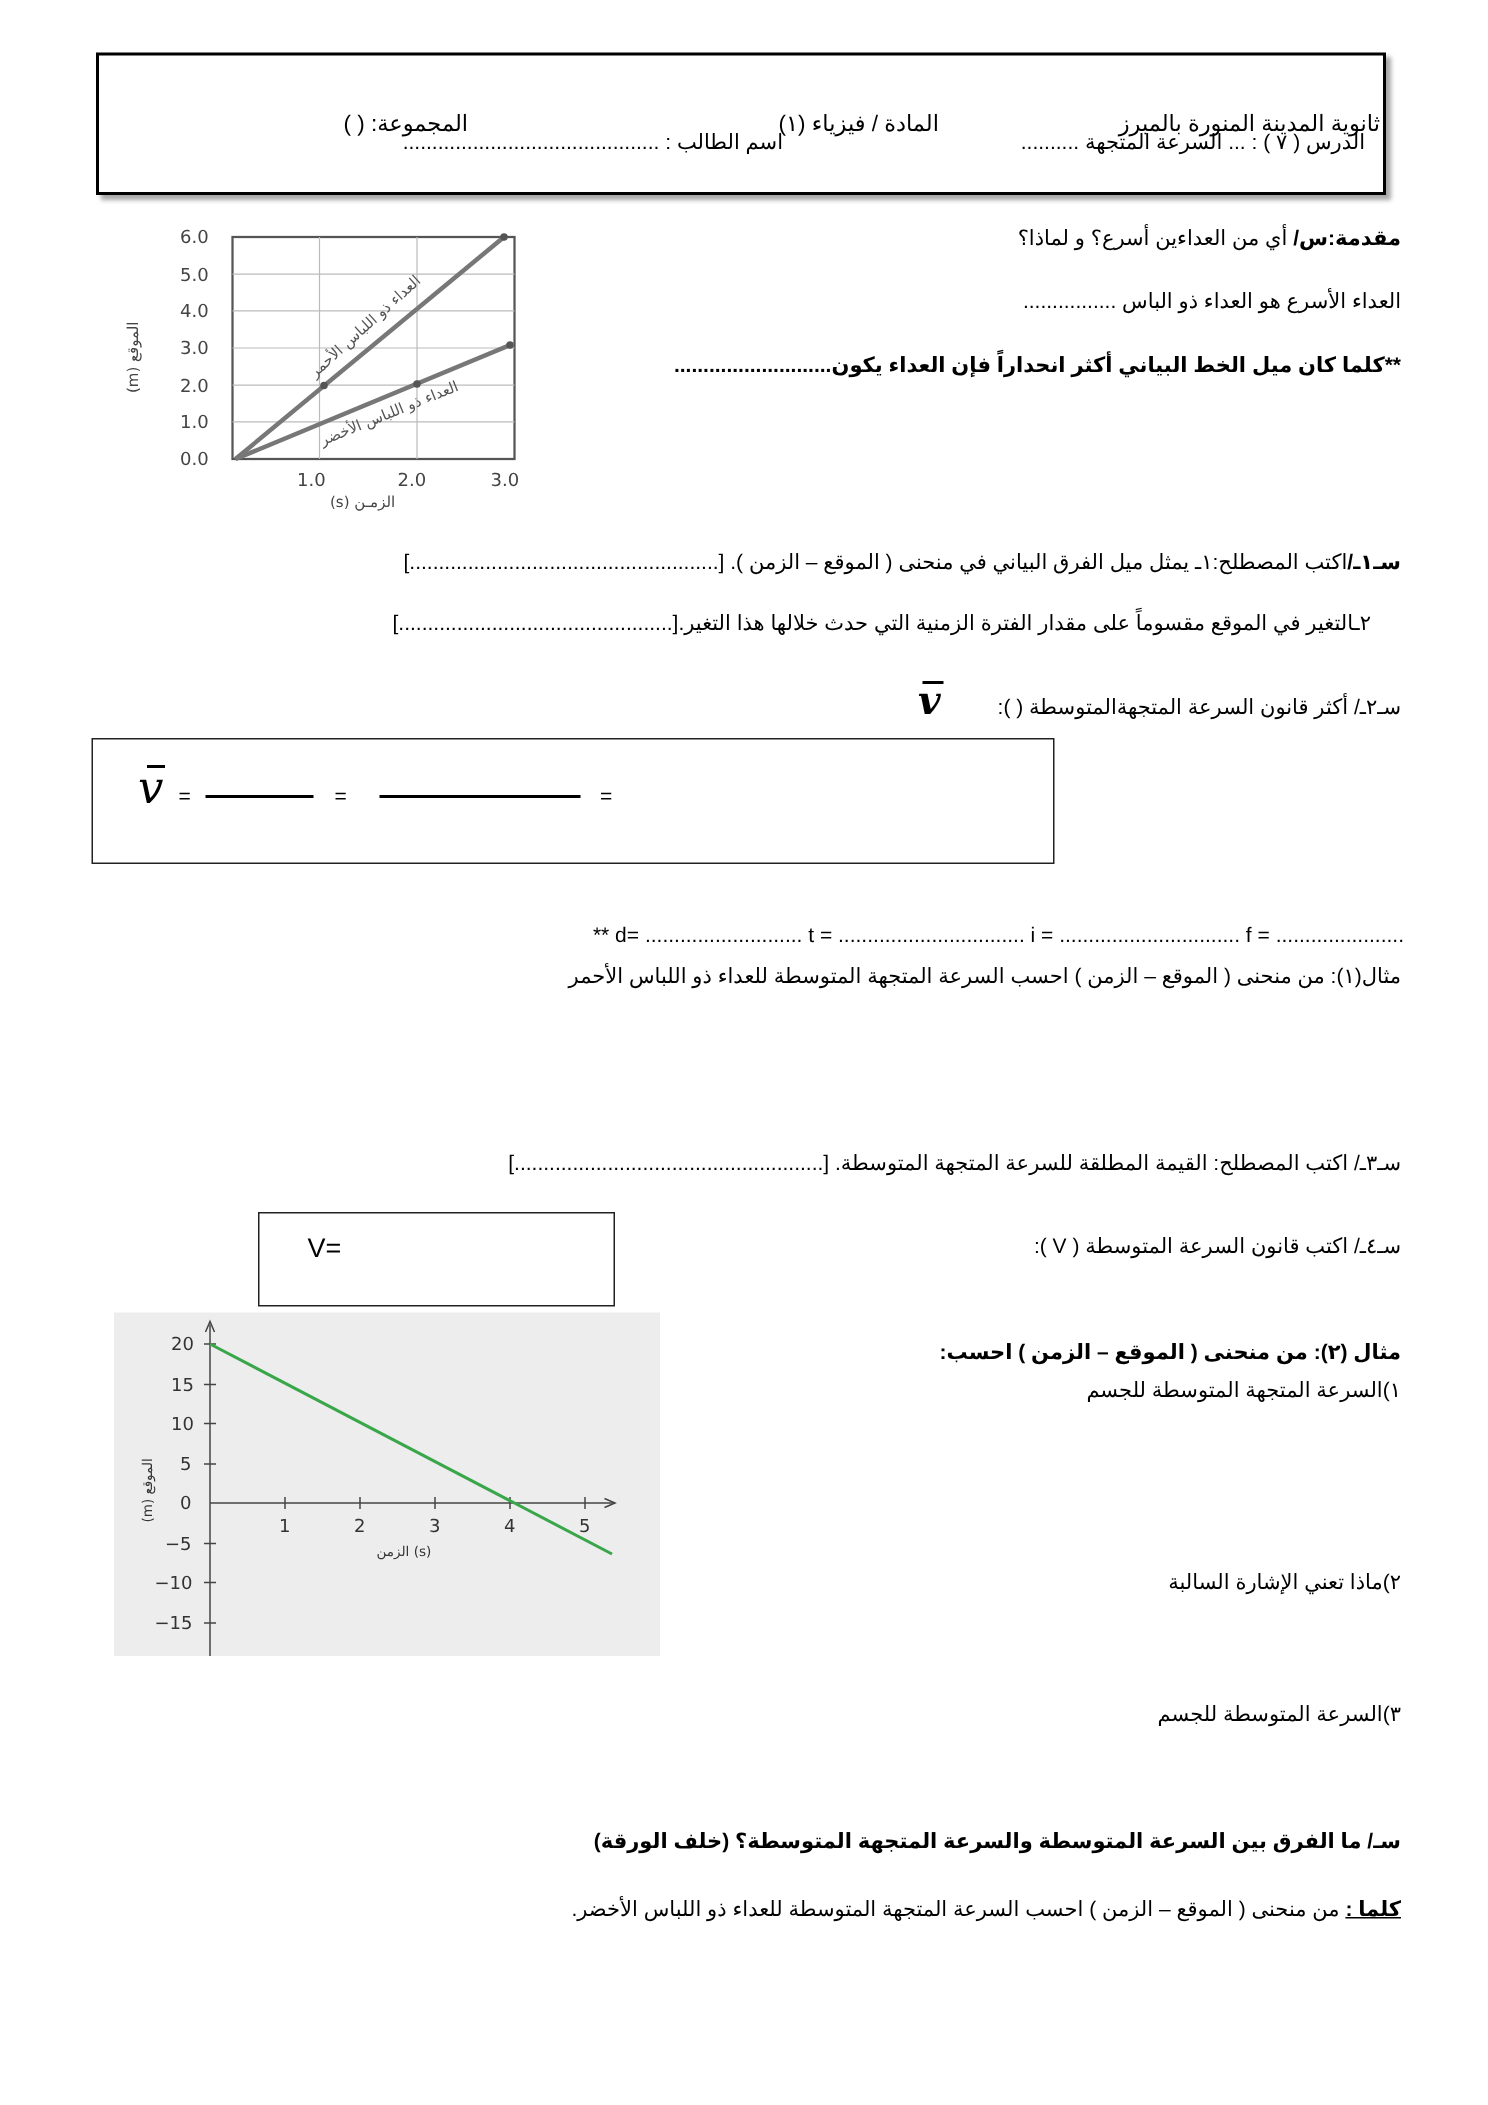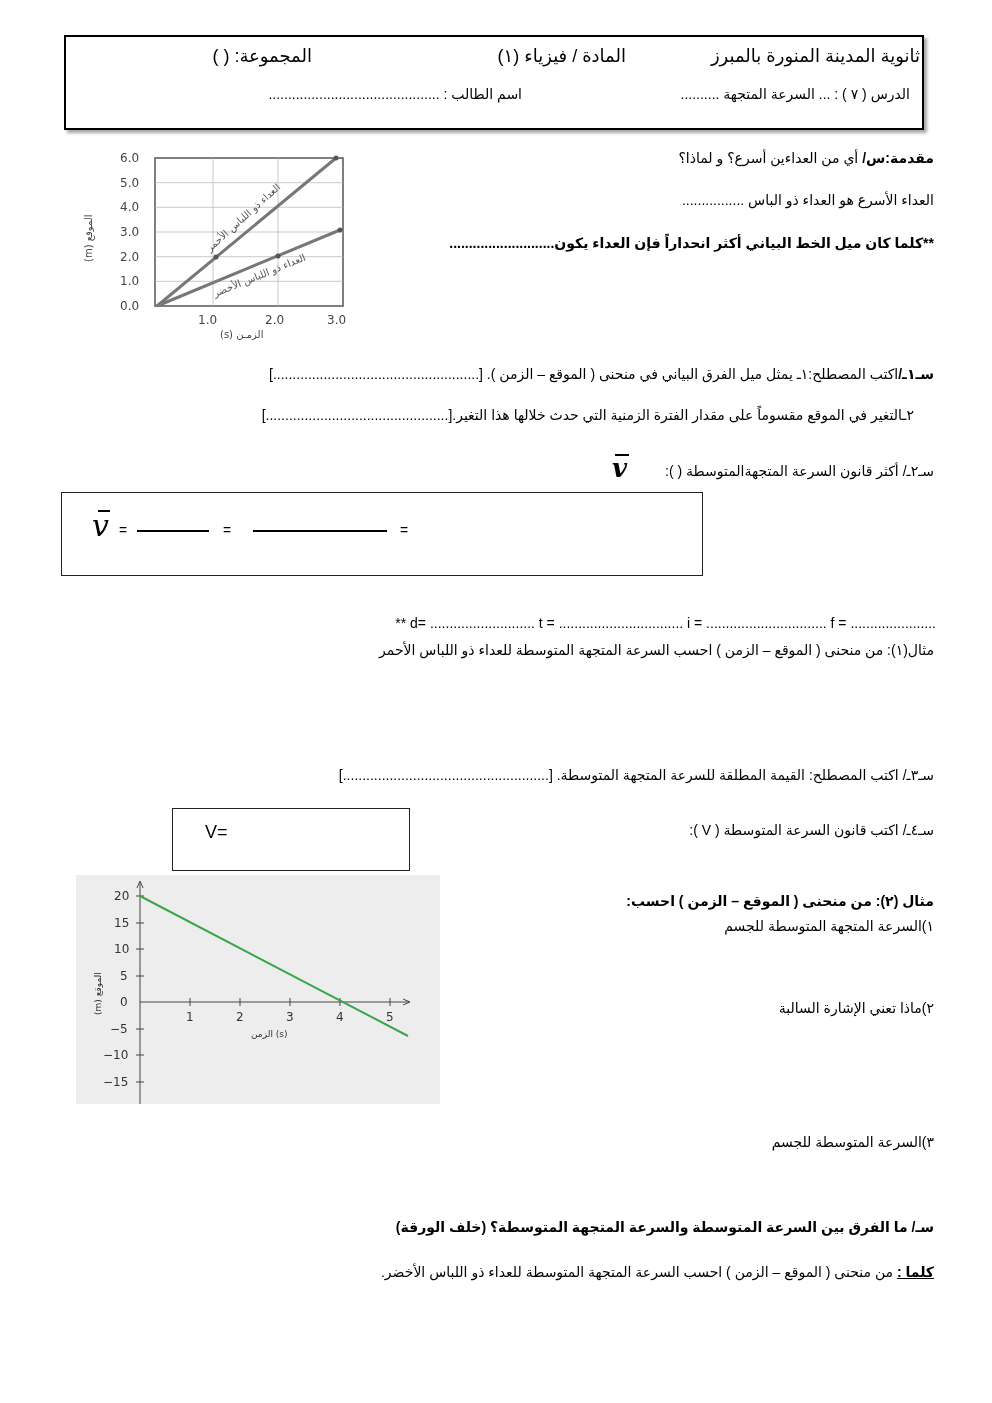--- a/index.html
+++ b/index.html
@@ -4,21 +4,21 @@
   <style>
     html, body { margin: 0; padding: 0; background: #ffffff; }
     body {
       width: 992px; height: 1403px; position: relative; overflow: hidden;
       font-family: "Liberation Sans", "DejaVu Sans", sans-serif;
       color: #000;
     }
     .abs { position: absolute; }
     .rtl { direction: rtl; text-align: right; white-space: nowrap; }
     .t14 { font-size: 14px; }
-    .t15 { font-size: 18px; }
+    .t15 { font-size: 15px; margin-top: 28px; }
     .bold { font-weight: bold; }
 
     
     .header-box {
       position: absolute; left: 64px; top: 35px; width: 856px; height: 91px;
       border: 2px solid #000; box-shadow: 3px 3px 3px rgba(0,0,0,0.35);
       background: #fff;
     }
 
     .formula-box {
@@ -173,20 +173,20 @@
       <text x="310" y="146">5</text>
     <text x="175" y="162" font-size="9">الزمن (s)</text>
     <text x="25" y="140" font-size="9" transform="rotate(-90 25 140)">(m) الموقع</text>
 
     <line x1="64" y1="21" x2="332" y2="161" stroke="#3aa64a" stroke-width="2"></line>
   </g>
 </svg>
 
 <div class="abs rtl t14 bold" style="right:58px; top:876px;margin-top:17px;">مثال (٢): من منحنى ( الموقع – الزمن ) احسب:</div>
 <div class="abs rtl t14" style="right:58px; top:918px;">١)السرعة المتجهة المتوسطة للجسم</div>
-<div class="abs rtl t14" style="right:58px; top:1000px;margin-left:28px;">٢)ماذا تعني الإشارة السالبة</div>
+<div class="abs rtl t14" style="right:58px; top:1046px;margin-left:28px;">٢)ماذا تعني الإشارة السالبة</div>
 <div class="abs rtl t14" style="right:58px; top:1134px;">٣)السرعة المتوسطة للجسم</div>
 
 <div class="abs rtl t14 bold" style="right:58px; top:1219px;">سـ/ ما الفرق بين السرعة المتوسطة والسرعة المتجهة المتوسطة؟ (خلف الورقة)</div>
 
 <div class="abs rtl t14" style="right:58px; top:1264px;">
   <span class="bold underline">كلما  :</span><span> من منحنى ( الموقع – الزمن ) احسب السرعة المتجهة المتوسطة للعداء ذو اللباس الأخضر.</span>
 </div>
 
 </body></html>

